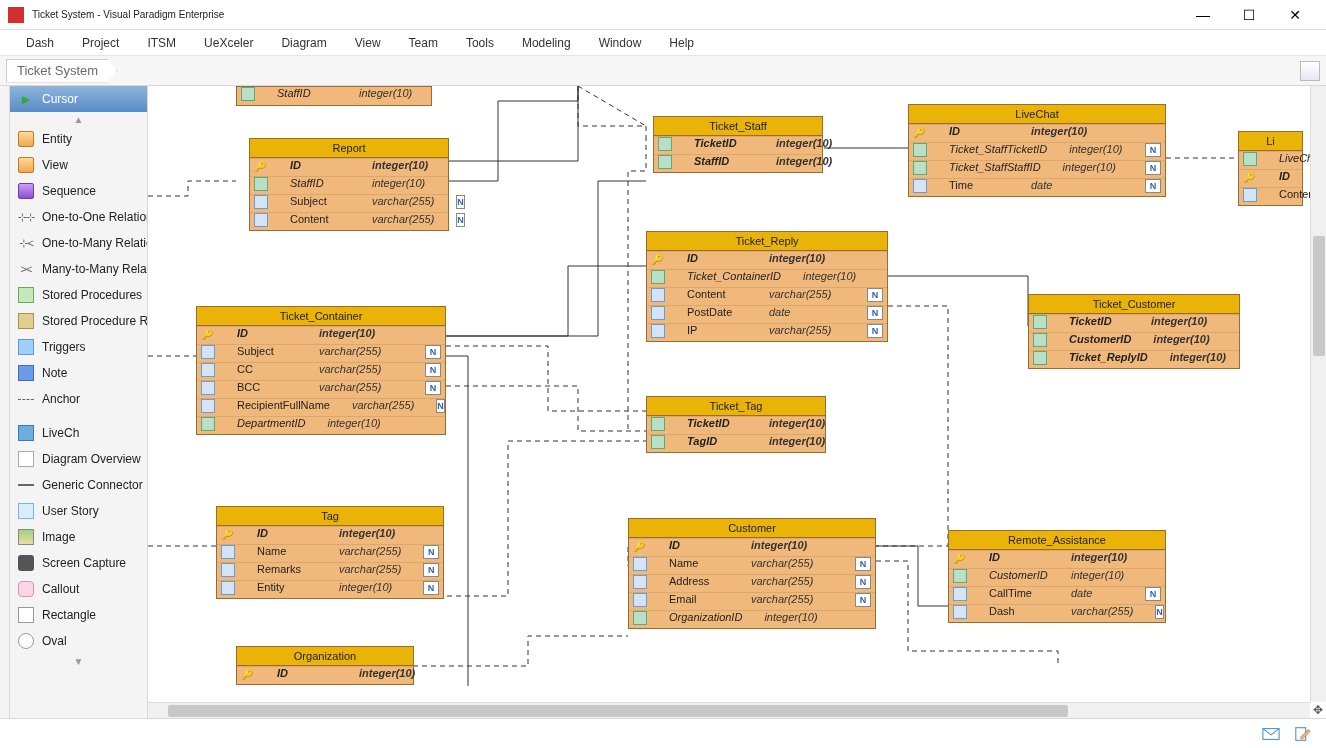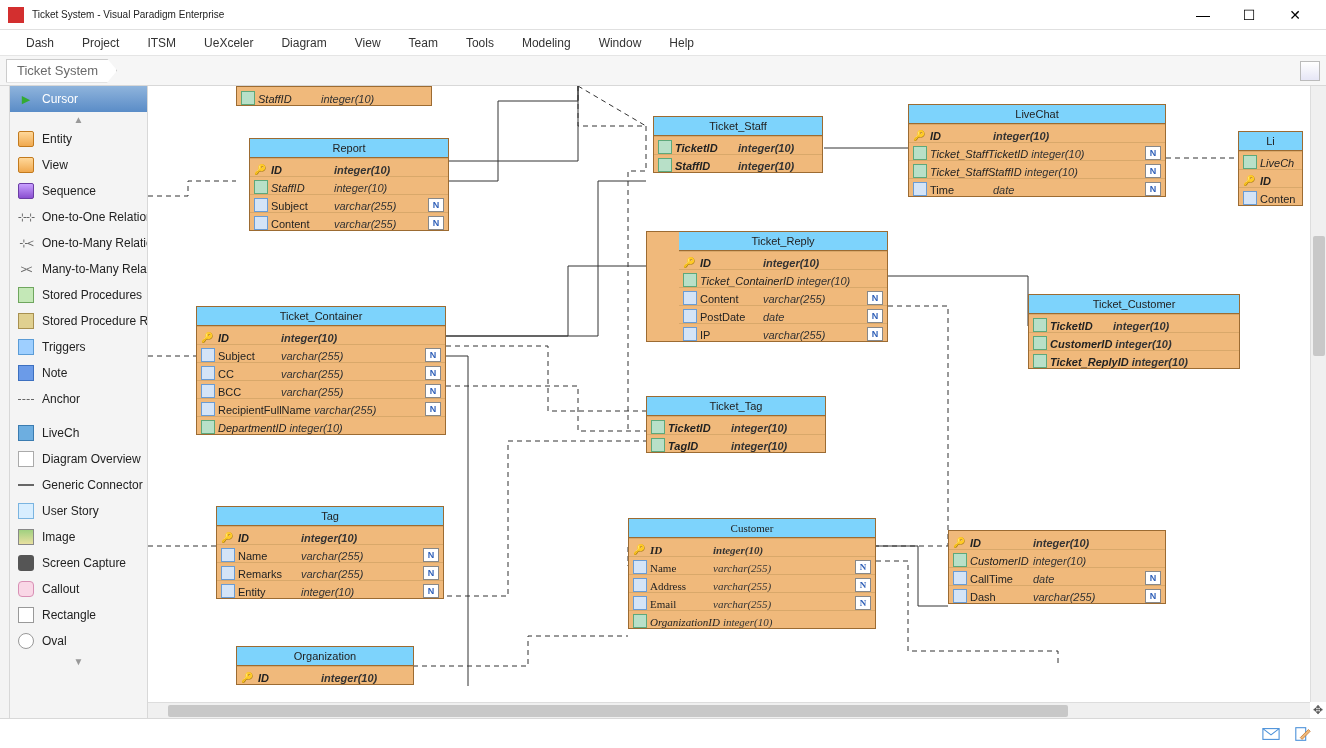--- a/index.html
+++ b/index.html
@@ -35,22 +35,22 @@
 .ic-gen { border-top:2px solid #666; height:2px; width:16px;}
 .ic-us { background:#d8eeff; border:1px solid #7ab4e0; }
 .ic-img { background:linear-gradient(#a0d080,#e8e0a0); border:1px solid #888;}
 .ic-cap { background:#555; border-radius:3px; }
 .ic-call { background:#f9d7e6; border:1px solid #d890b5; border-radius:4px;}
 .ic-rect { background:#fff; border:1px solid #999;}
 .ic-oval { background:#fff; border:1px solid #999; border-radius:50%;}
 .canvas-wrap { flex:1; position:relative; background:#fff; overflow:hidden; }
 .canvas { position:absolute; left:0; top:0; width:1170px; height:620px; }
 .entity { position:absolute; background:#f0b97b; border:1px solid #9c6b32; font-size:11px; }
-.entity-title { text-align:center; font-weight:normal; padding:3px 0; border-bottom:1px solid #9c6b32; color:#222; background:#7dd3fc; }
-.entity-row { display:flex; align-items:flex-end; height:18px; padding:0 4px; gap:3px; border-top:1px solid #d9a86a; }
+.entity-title { text-align:center; font-weight:normal; padding:3px 0; border-bottom:1px solid #9c6b32; color:#222; background:#eab308; }
+.entity-row { display:flex; align-items:flex-start; height:18px; padding:0 4px; gap:22px; border-top:1px solid #d9a86a; }
 .entity-row:first-of-type { border-top:none; }
 .ent-ic { width:14px; height:14px; display:inline-flex; align-items:center; justify-content:center; flex-shrink:0; }
 .ent-ic.key::before { content:"🔑"; font-size:10px; }
 .ent-ic.col { background:#d4e4f7; border:1px solid #6a9cd4; }
 .ent-ic.fk { background:#b8e0c8; border:1px solid #5ea87a; }
 .ent-name { flex:0 0 auto; min-width:60px; color:#222; }
 .ent-name.bold { font-weight:bold; font-style:italic; }
 .ent-name.italic { font-style:italic; }
 .ent-type { flex:1; font-style:italic; color:#333; font-weight:normal; }
 .ent-type.bold { font-weight:bold; }
@@ -305,21 +305,21 @@
         <div class="entity-row">
             <span class="ent-ic key"></span>
             <span class="ent-name bold">ID</span>
           </div>
         <div class="entity-row">
             <span class="ent-ic col"></span>
             <span class="ent-name">Conten</span>
           </div>
       </div>
 
-      <div class="entity" style="left:498px; top:145px; width:242px;padding-left:32px;">
+      <div class="entity" style="left:498px; top:145px; width:242px;">
         <div class="entity-title">Ticket_Reply</div>
         <div class="entity-row">
             <span class="ent-ic key"></span>
             <span class="ent-name bold">ID</span>
             <span class="ent-type bold">integer(10)</span>
           </div>
         <div class="entity-row">
             <span class="ent-ic fk"></span>
             <span class="ent-name italic">Ticket_ContainerID</span>
             <span class="ent-type">integer(10)</span>
@@ -435,21 +435,21 @@
             <span class="ent-null">N</span>
           </div>
         <div class="entity-row">
             <span class="ent-ic col"></span>
             <span class="ent-name">Entity</span>
             <span class="ent-type">integer(10)</span>
             <span class="ent-null">N</span>
           </div>
       </div>
 
-      <div class="entity" style="left:480px; top:432px; width:248px;font-family:Liberation Serif, serif;">
+      <div class="entity" style="left:480px; top:432px; width:248px;">
         <div class="entity-title">Customer</div>
         <div class="entity-row">
             <span class="ent-ic key"></span>
             <span class="ent-name bold">ID</span>
             <span class="ent-type bold">integer(10)</span>
           </div>
         <div class="entity-row">
             <span class="ent-ic col"></span>
             <span class="ent-name">Name</span>
             <span class="ent-type">varchar(255)</span>
@@ -468,20 +468,21 @@
             <span class="ent-null">N</span>
           </div>
         <div class="entity-row">
             <span class="ent-ic fk"></span>
             <span class="ent-name italic">OrganizationID</span>
             <span class="ent-type">integer(10)</span>
           </div>
       </div>
 
       <div class="entity" style="left:800px; top:444px; width:218px;">
+        <div class="entity-title">Remote_Assistance</div>
         <div class="entity-row">
             <span class="ent-ic key"></span>
             <span class="ent-name bold">ID</span>
             <span class="ent-type bold">integer(10)</span>
           </div>
         <div class="entity-row">
             <span class="ent-ic fk"></span>
             <span class="ent-name italic">CustomerID</span>
             <span class="ent-type">integer(10)</span>
           </div>

